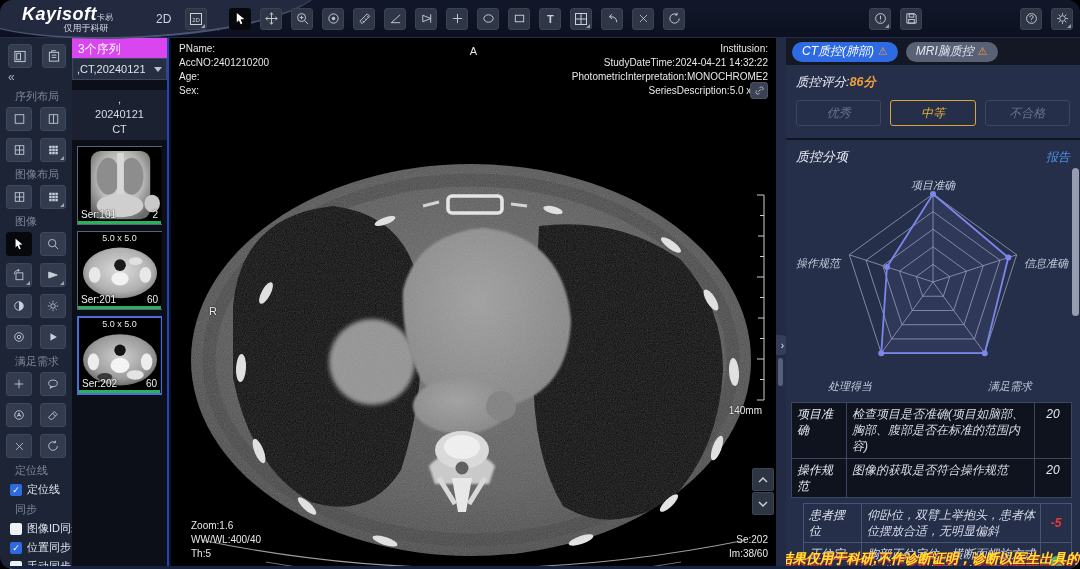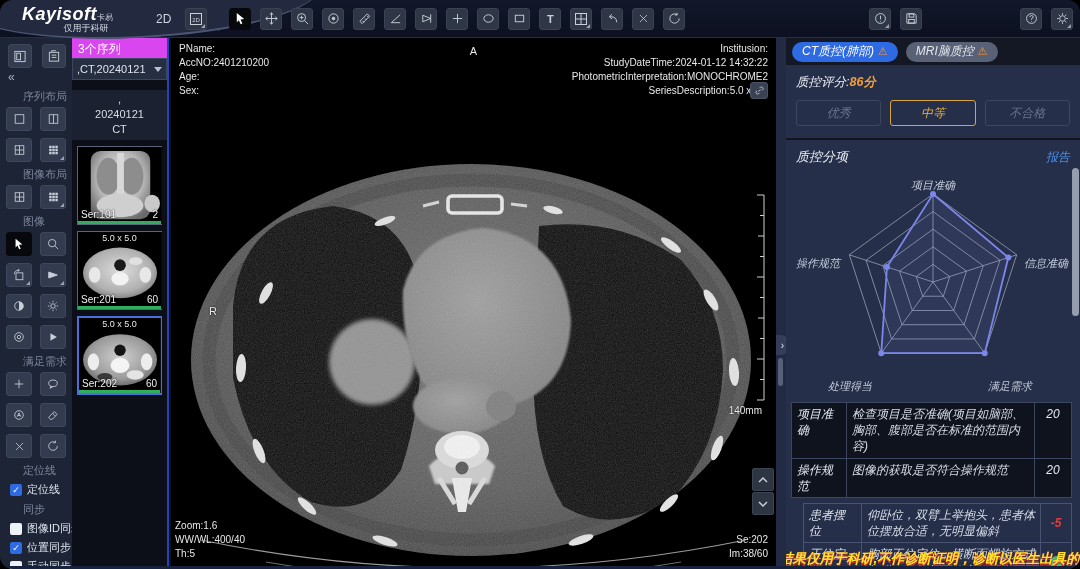--- a/index.html
+++ b/index.html
@@ -29,21 +29,21 @@
   #viewport { position:absolute; top:38px; left:171px; width:605px; height:531px; background:#000; overflow:hidden; }
   #edge-strip { position:absolute; top:38px; left:776px; width:10px; height:531px; background:#222b43; }
   #qc-panel { position:absolute; top:38px; left:786px; width:294px; height:531px; background:#262f49; overflow:hidden;font-style:italic; }
   #bottom-strip { position:absolute; left:0; bottom:0; width:1080px; height:3px; background:#16223e; z-index:6; }
 
   
   .sb-toprow { display:flex; gap:10px; margin:2px 0 2px 2px; }
   .sbtn { position:relative; width:26px; height:24px; background:#333b4e; border:1px solid #3e475c; border-radius:3px; color:#c9cfda; display:flex; align-items:center; justify-content:center; }
   .sbtn.active { background:#07080c; border-color:#07080c; }
   .sb-collapse { font-size:12px; color:#aab2c2; margin:2px 0 0 2px; }
-  .sb-label { font-size:11px; color:#7e889d; margin:5px 0 3px 17px; white-space:nowrap; }
+  .sb-label { font-size:11px; color:#7e889d; margin:5px 0 3px 9px; white-space:nowrap; }
   .sb-grid { display:grid; grid-template-columns:26px 26px; gap:7px 8px; }
   .sb-checkrow { display:flex; align-items:center; gap:5px; margin:4px 0 0 4px; }
   .cbx { width:12px; height:12px; border-radius:2px; background:#eef1f5; flex:none; display:flex; align-items:center; justify-content:center; font-size:9px; color:#fff; }
   .cbx.checked { background:#2e6ae0; }
   .cbx-label { font-size:11px; color:#dfe4ee; white-space:nowrap; }
 
   
   #strip-header { height:20px; background:#d946ef; font-size:12px; color:#fff; padding:3px 0 0 6px; }
   #strip-dropdown { height:22px; margin:0; background:#262e42; border:1px solid #3c465e; display:flex; align-items:center; font-size:11px; color:#dfe3ec; padding:0 4px; }
   #strip-dropdown .dd-caret { margin-left:auto; border-left:4px solid transparent; border-right:4px solid transparent; border-top:5px solid #b9c0cf; }
@@ -55,21 +55,21 @@
   .thumb .t-ser { position:absolute; left:3px; bottom:4px; font-size:10px; color:#f0f0f0; text-shadow:0 0 2px #000; }
   .thumb .t-count { position:absolute; right:3px; bottom:4px; font-size:10px; color:#f0f0f0; text-shadow:0 0 2px #000; }
   .thumb .t-bar { position:absolute; left:0; right:0; bottom:0; height:3px; background:#2fae5e; }
 
   
   .ov { position:absolute; font-size:10px; color:#e8e8e8; line-height:1.4; z-index:3; text-shadow:0 0 2px #000; }
   #ov-tl { top:4px; left:8px; }
   #ov-tc { top:6px; left:50%; transform:translateX(-50%); font-size:11px; }
   #ov-tr { top:4px; right:8px; text-align:right; }
   #ov-left { top:266px; left:38px; font-size:11px; }
-  #ov-bl { bottom:8px; left:4px; }
+  #ov-bl { bottom:8px; left:20px; }
   #ov-br { bottom:8px; right:8px; text-align:right; }
   #link-btn { position:absolute; top:44px; right:8px; width:18px; height:17px; background:#3a4152; border:1px solid #4a5266; border-radius:3px; display:flex; align-items:center; justify-content:center; z-index:3; }
   #vruler-label { position:absolute; right:14px; top:366px; font-size:10px; color:#e8e8e8; z-index:2; }
   .scrollbtns { position:absolute; right:2px; top:430px; z-index:4; display:flex; flex-direction:column; gap:1px; }
   .scrollbtn { width:22px; height:23px; background:#2e3542; border:1px solid #3c4454; border-radius:2px; color:#cdd3de; display:flex; align-items:center; justify-content:center; }
   #ct-svg { position:absolute; inset:0; }
 
   
   #panel-toggle { position:absolute; top:297px; left:0px; width:13px; height:20px; background:#343e5a; border-radius:0 8px 8px 0; color:#e8ecf4; font-size:10px; display:flex; align-items:center; justify-content:center; }
   #edge-thumb { position:absolute; top:320px; left:2px; width:5px; height:28px; background:#566078; border-radius:3px; }
@@ -638,21 +638,21 @@
 
     <div class="ov" id="ov-tl">
       <div>PName:</div>
       <div>AccNO:2401210200</div>
       <div>Age:</div>
       <div>Sex:</div>
     </div>
     <div class="ov" id="ov-tc">A</div>
     <div class="ov" id="ov-tr">
       <div>Institusion:</div>
-      <div>StudyDateTime:2024-01-12 14:32:22</div>
+      <div>StudyDateTime:2024-04-21 14:32:22</div>
       <div>PhotometricInterpretation:MONOCHROME2</div>
       <div>SeriesDescription:5.0 x 5.0</div>
     </div>
     <div id="link-btn">
       <svg width="11" height="11" viewBox="0 0 14 14" stroke="#d4d9e4" fill="none">
           <path d="M5.5,8.5 L8.5,5.5 M4,7 L2.5,8.5 A2.4,2.4 0 0 0 5.5,11.5 L7,10 M10,7 L11.5,5.5 A2.4,2.4 0 0 0 8.5,2.5 L7,4"></path>
         </svg>
     </div>
     <div class="ov" id="ov-left">R</div>
     <div class="ov" id="vruler-label">140mm</div>

